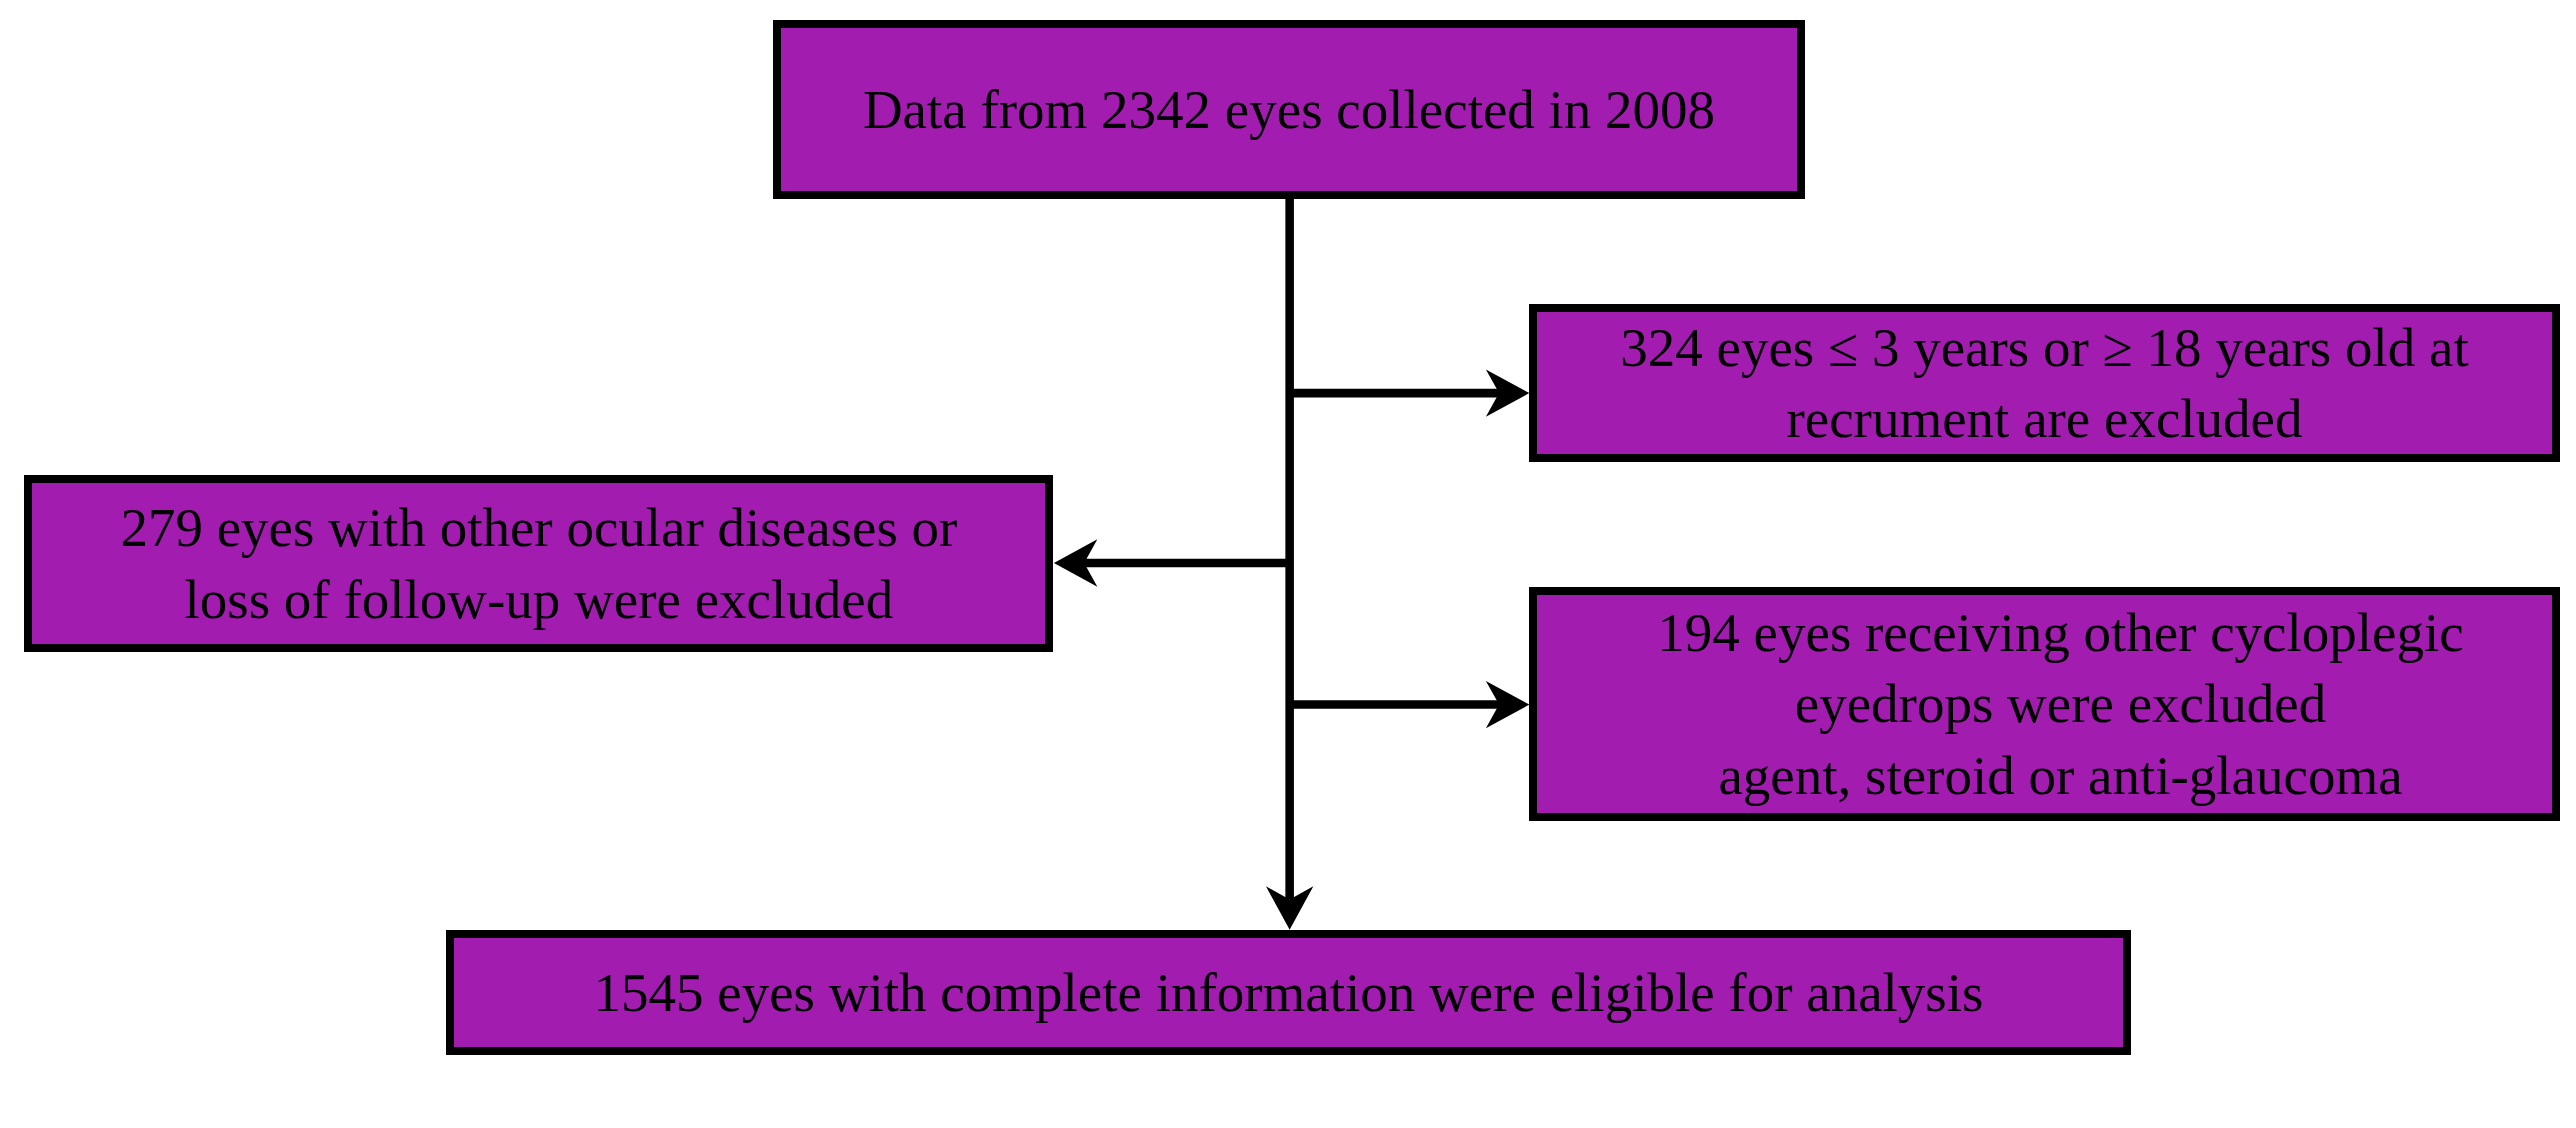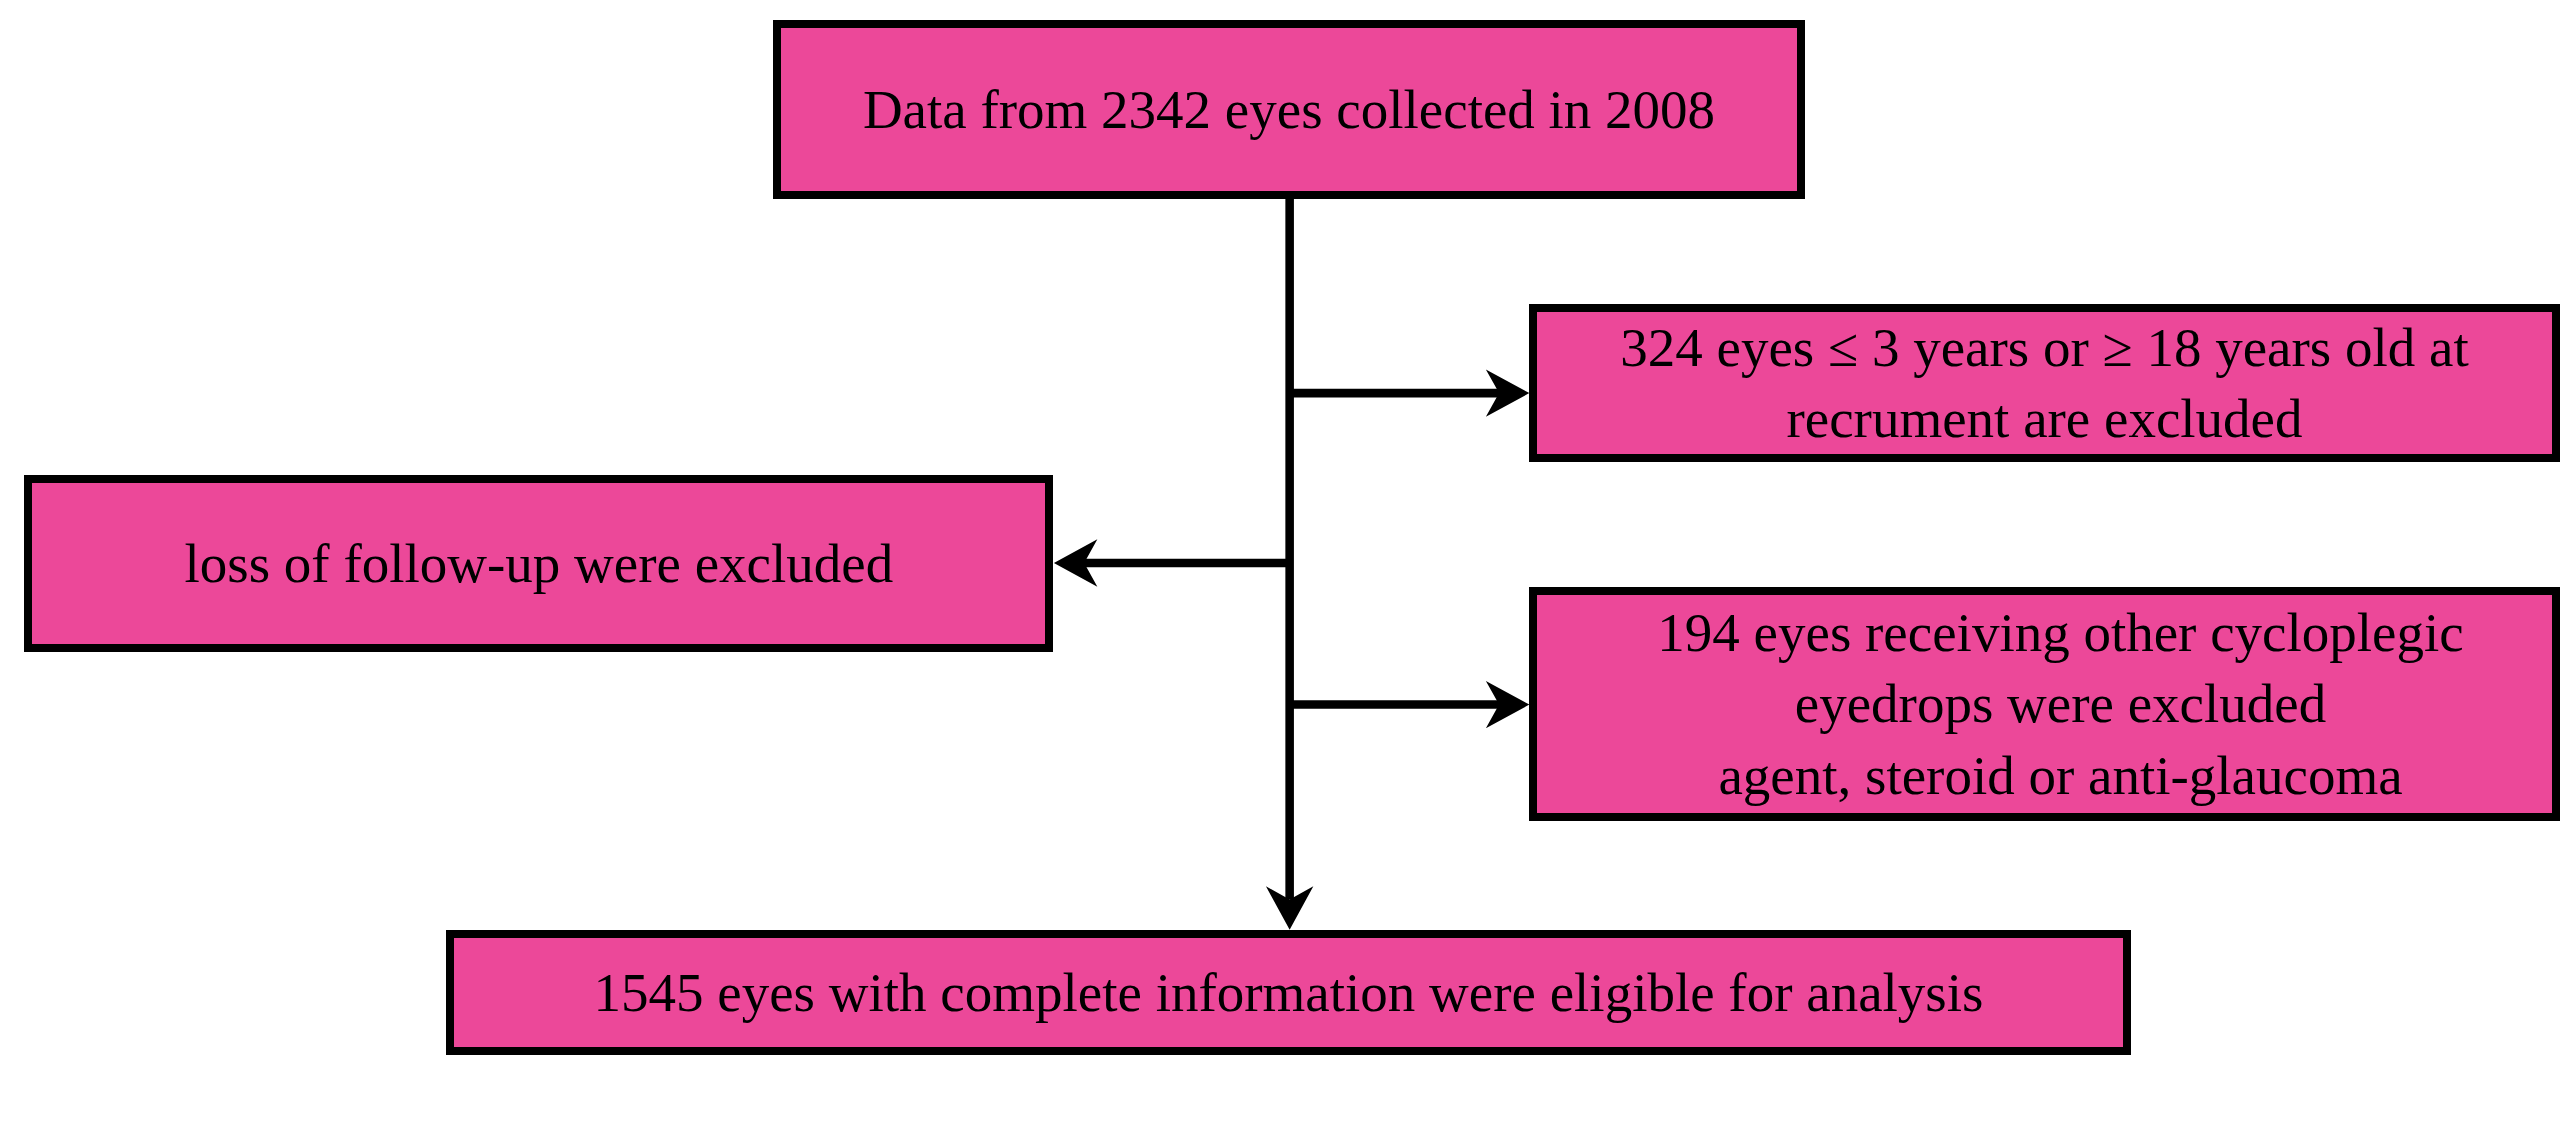--- a/index.html
+++ b/index.html
@@ -20,21 +20,21 @@
   svg.connectors {
     position: absolute;
     left: 0;
     top: 0;
     width: 2576px;
     height: 1128px;
   }
   .node {
     position: absolute;
     border: 8.6px solid #000000;
-    background: #ec4899;
+    background: #a21caf;
     display: flex;
     flex-direction: column;
     align-items: center;
     justify-content: center;
     text-align: center;
     font-size: 55px;
     line-height: 1.3;
   }
   .node .line {
     white-space: nowrap;
@@ -69,20 +69,21 @@
   <div class="node node-source">
     <div class="line">Data from 2342 eyes collected in 2008</div>
   </div>
 
   <div class="node node-age">
     <div class="line">324 eyes ≤ 3 years or ≥ 18 years old at</div>
     <div class="line">recrument are excluded</div>
   </div>
 
   <div class="node node-ocular">
+    <div class="line">279 eyes with other ocular diseases or</div>
     <div class="line">loss of follow-up were excluded</div>
   </div>
 
   <div class="node node-drugs">
     <div class="line">194 eyes receiving other cycloplegic</div>
     <div class="line">eyedrops were excluded</div>
     <div class="line">agent, steroid or anti-glaucoma</div>
   </div>
 
   <div class="node node-eligible">

